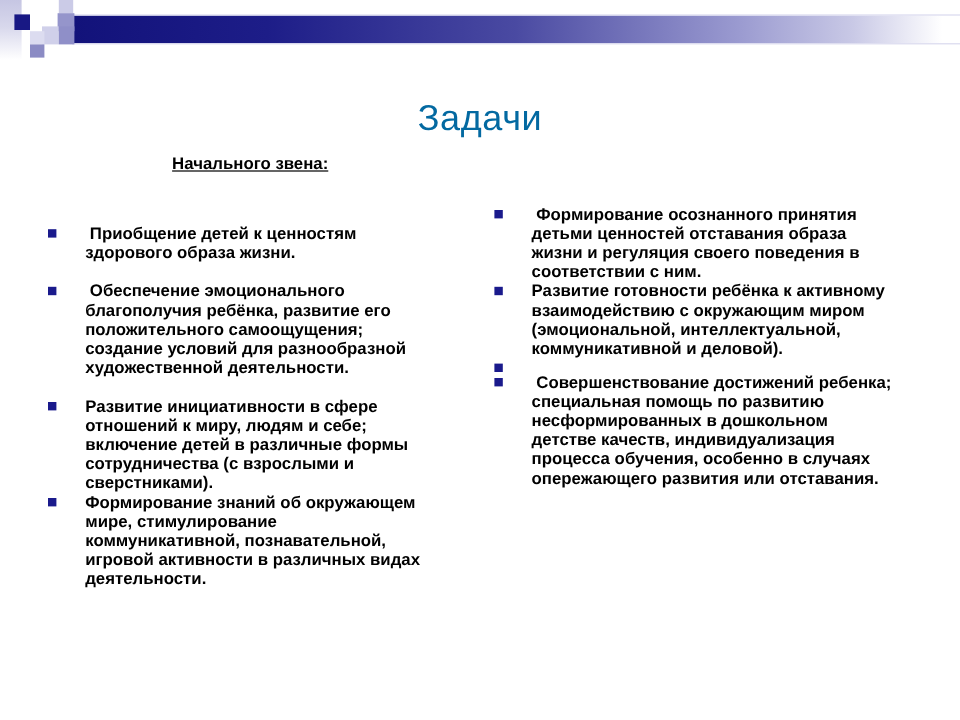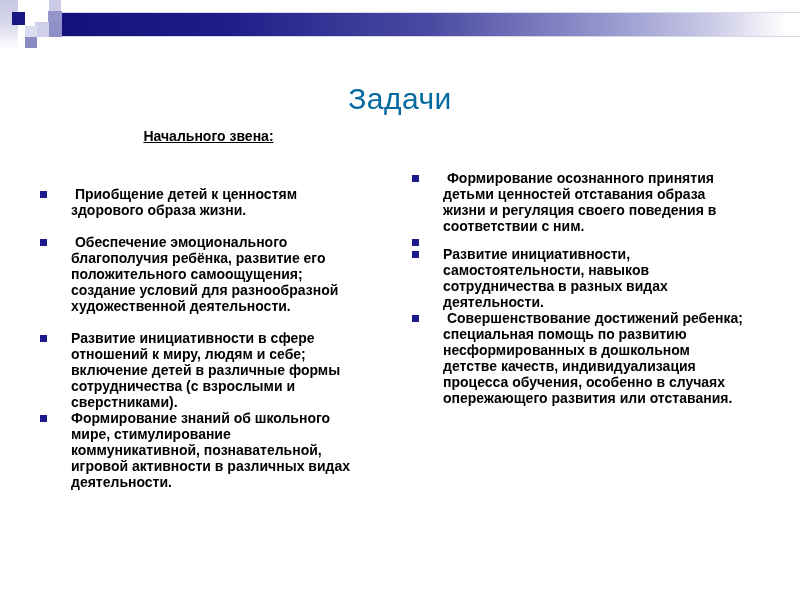--- a/index.html
+++ b/index.html
@@ -93,37 +93,37 @@
       <li class="bitem gap-after">
         <span class="bullet"></span>
         <span class="txt"> Обеспечение эмоционального благополучия ребёнка, развитие его положительного самоощущения; создание условий для разнообразной художественной деятельности.</span>
       </li>
       <li class="bitem">
         <span class="bullet"></span>
         <span class="txt">Развитие инициативности в сфере отношений к миру, людям и себе; включение детей в различные формы сотрудничества (с взрослыми и сверстниками).</span>
       </li>
       <li class="bitem">
         <span class="bullet"></span>
-        <span class="txt">Формирование знаний об школьного мире, стимулирование коммуникативной, познавательной, игровой активности в различных видах деятельности.</span>
+        <span class="txt">Формирование знаний об окружающем мире, стимулирование коммуникативной, познавательной, игровой активности в различных видах деятельности.</span>
       </li>
     </ul>
   </div>
 
   <div class="col col-right">
     <ul class="blist">
       <li class="bitem">
         <span class="bullet"></span>
         <span class="txt"> Формирование осознанного принятия детьми ценностей отставания образа жизни и регуляция своего поведения в соответствии с ним.</span>
       </li>
       <li class="bitem">
         <span class="bullet"></span>
+        <span class="txt">Развитие готовности ребёнка к активному взаимодействию с окружающим миром (эмоциональной, интеллектуальной, коммуникативной и деловой).</span>
       </li>
       <li class="bitem">
         <span class="bullet"></span>
-        <span class="txt">Развитие инициативности, самостоятельности, навыков сотрудничества в разных видах деятельности.</span>
       </li>
       <li class="bitem">
         <span class="bullet"></span>
         <span class="txt"> Совершенствование достижений ребенка; специальная помощь по развитию несформированных в дошкольном детстве качеств, индивидуализация процесса обучения, особенно в случаях опережающего развития или отставания.</span>
       </li>
     </ul>
   </div>
 
 </div>
 

